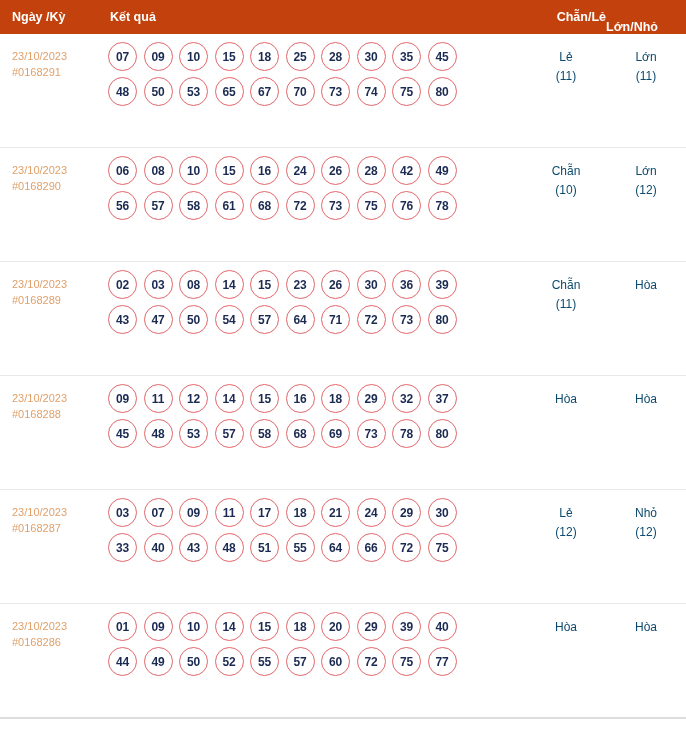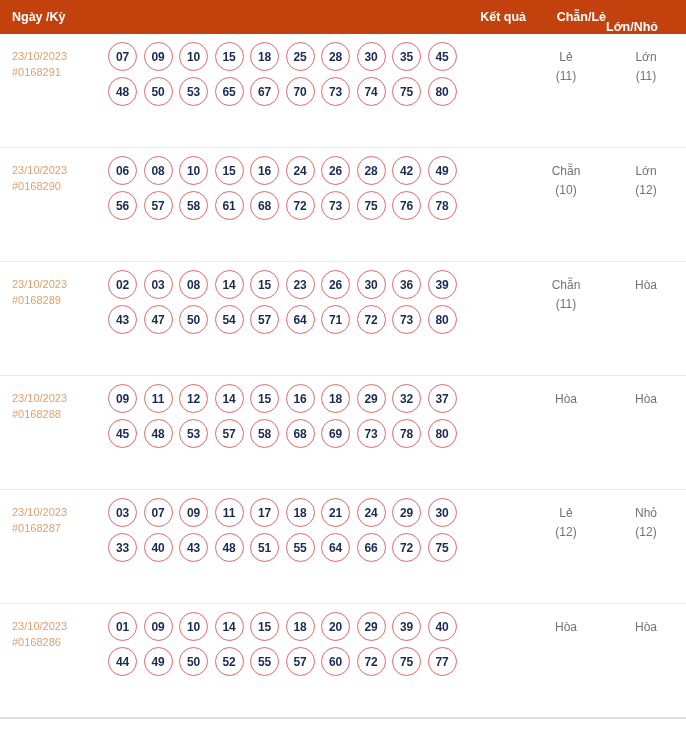--- a/index.html
+++ b/index.html
@@ -33,21 +33,20 @@
   }
   .th-date {
     width: 104px;
     padding-left: 12px;
     box-sizing: border-box;
   }
   .th-result {
     flex: 1 1 auto;
     padding-left: 6px;
     box-sizing: border-box;
-    text-align: right;
   }
   .th-oddeven {
     width: 80px;
     text-align: right;
     box-sizing: border-box;
   }
   .th-bigsmall {
     width: 80px;
     text-align: left;
     box-sizing: border-box;
@@ -105,21 +104,21 @@
     justify-content: center;
     box-sizing: border-box;
     letter-spacing: -0.2px;
   }
 
   .cell-oddeven, .cell-bigsmall {
     width: 80px;
     padding-top: 14px;
     text-align: center;
     box-sizing: border-box;
-    color: #737373;
+    color: #0c4a6e;
     font-size: 12px;
     line-height: 19px;
   }
   .cell-oddeven .tag-label,
   .cell-bigsmall .tag-label { display: block; }
   .cell-oddeven .tag-count,
   .cell-bigsmall .tag-count { display: block; }
 
   .table-footer-rule {
     height: 1px;

